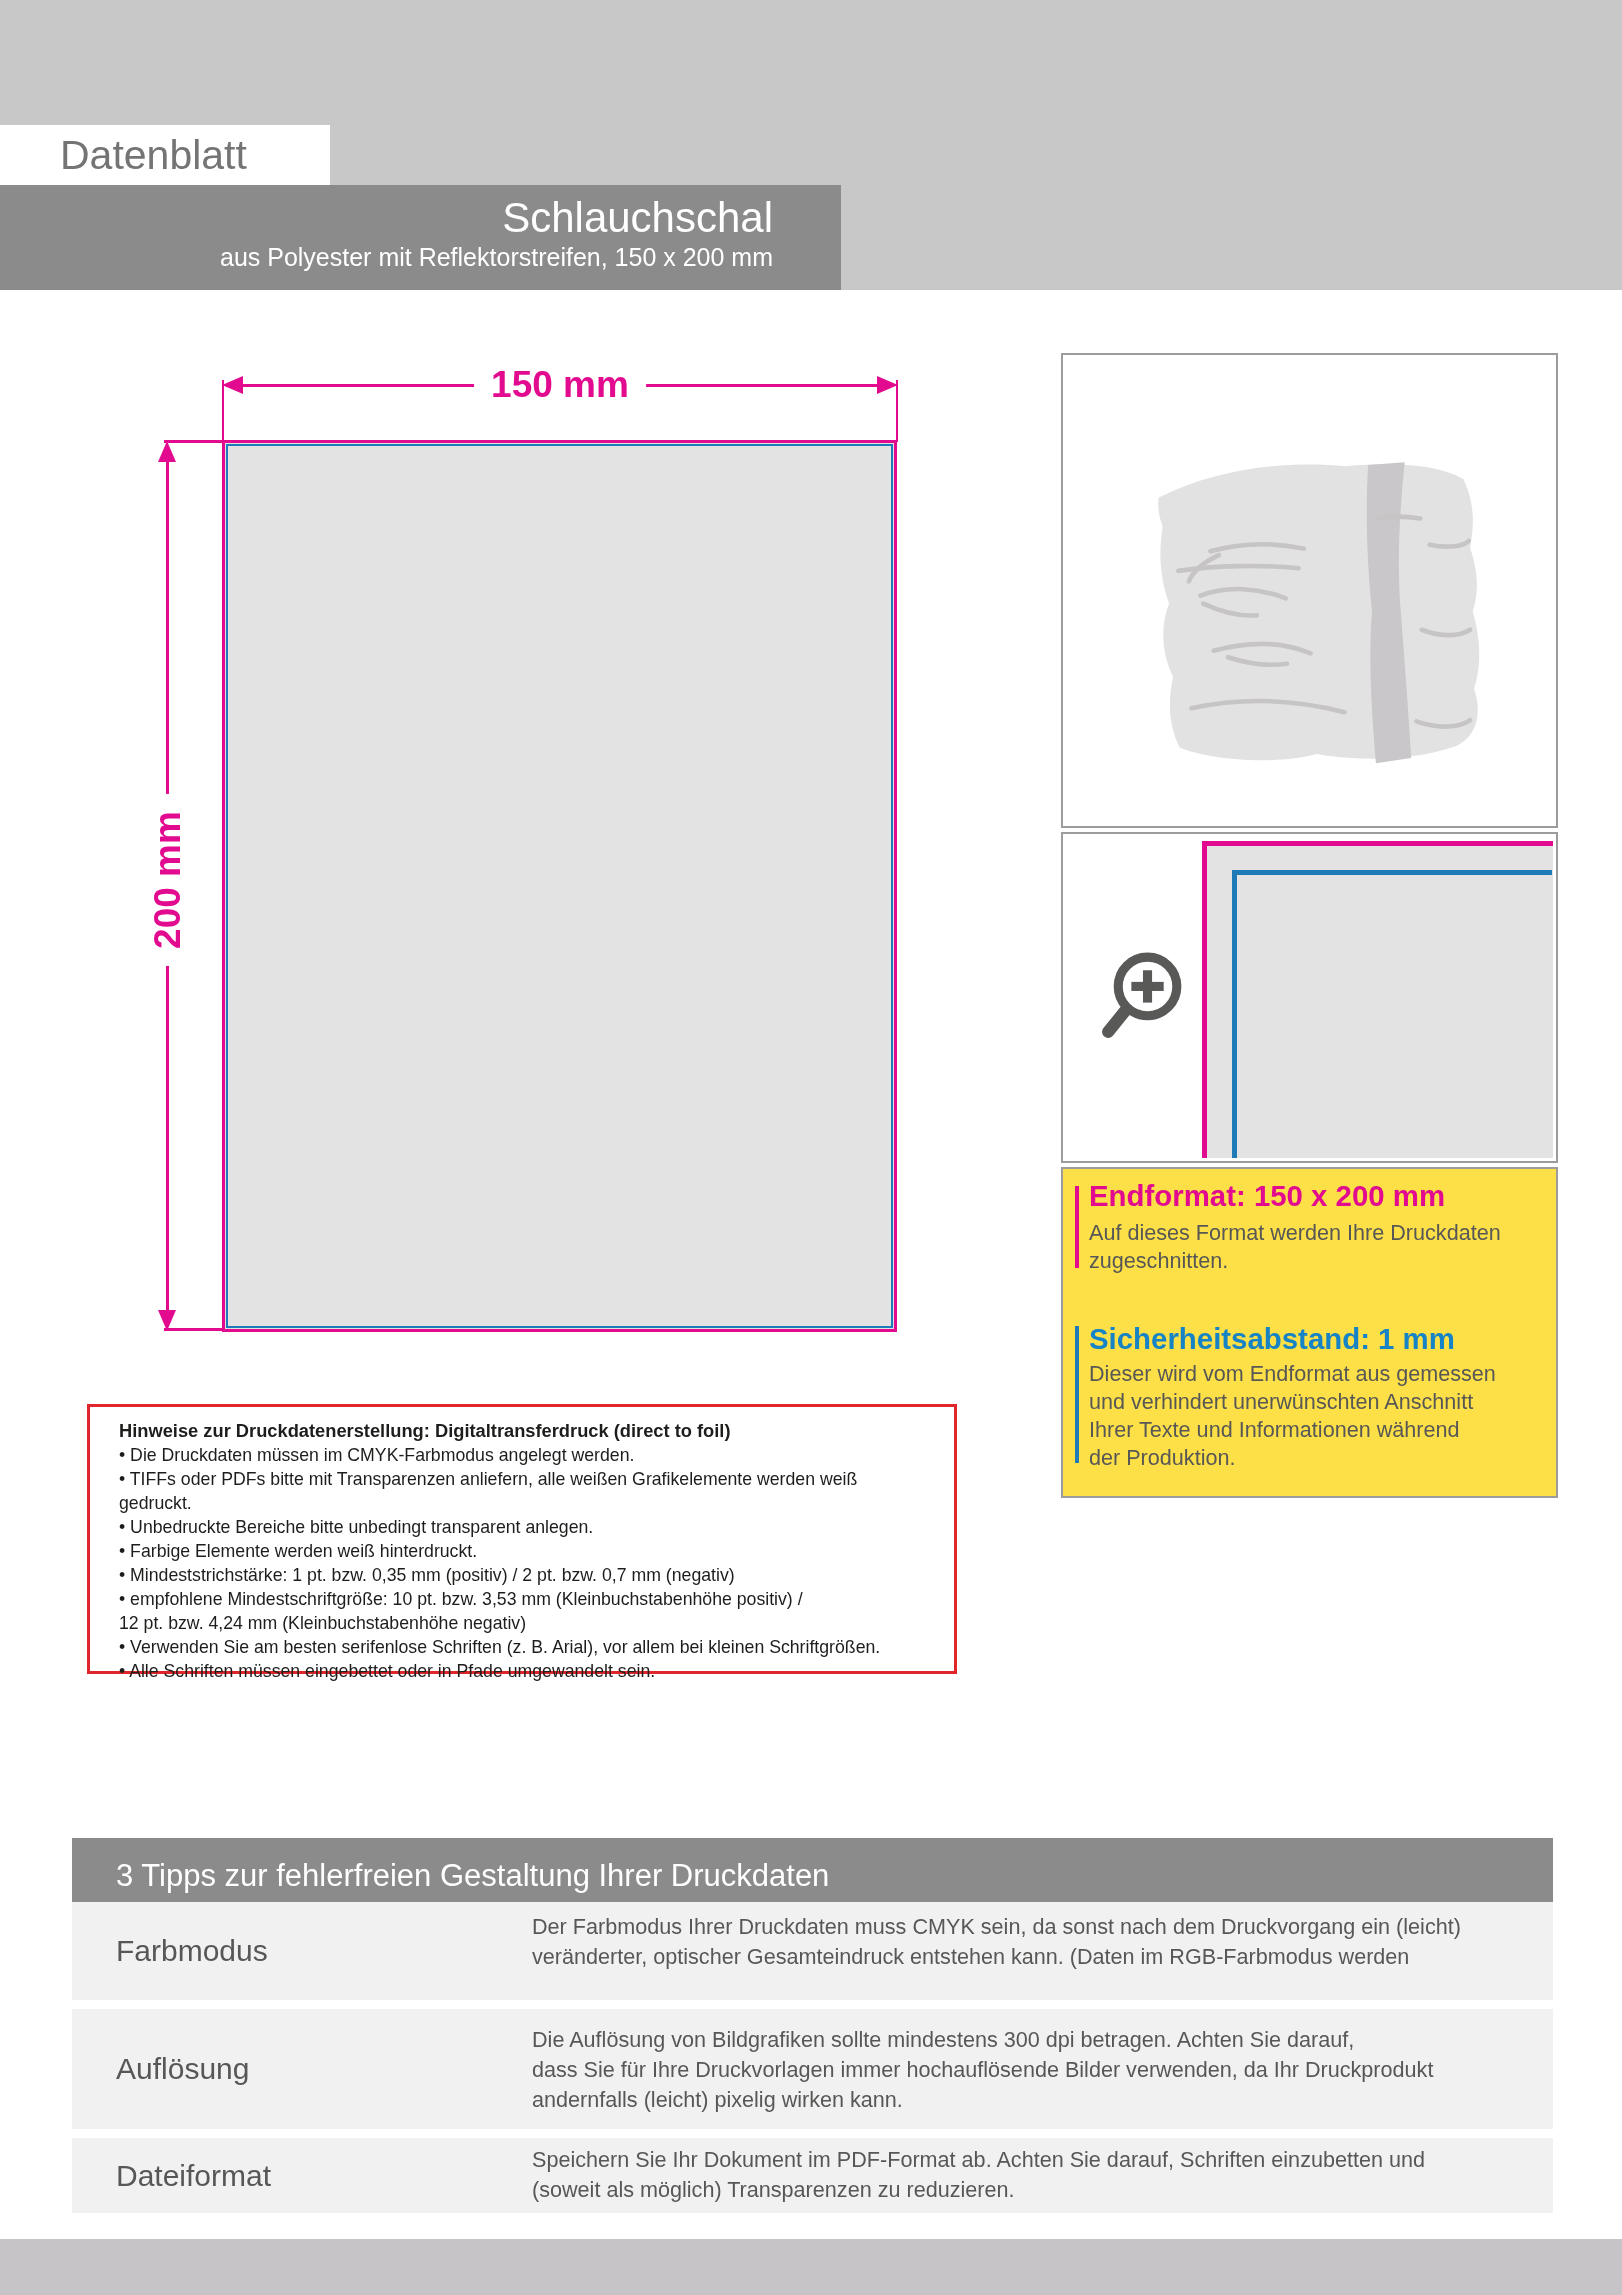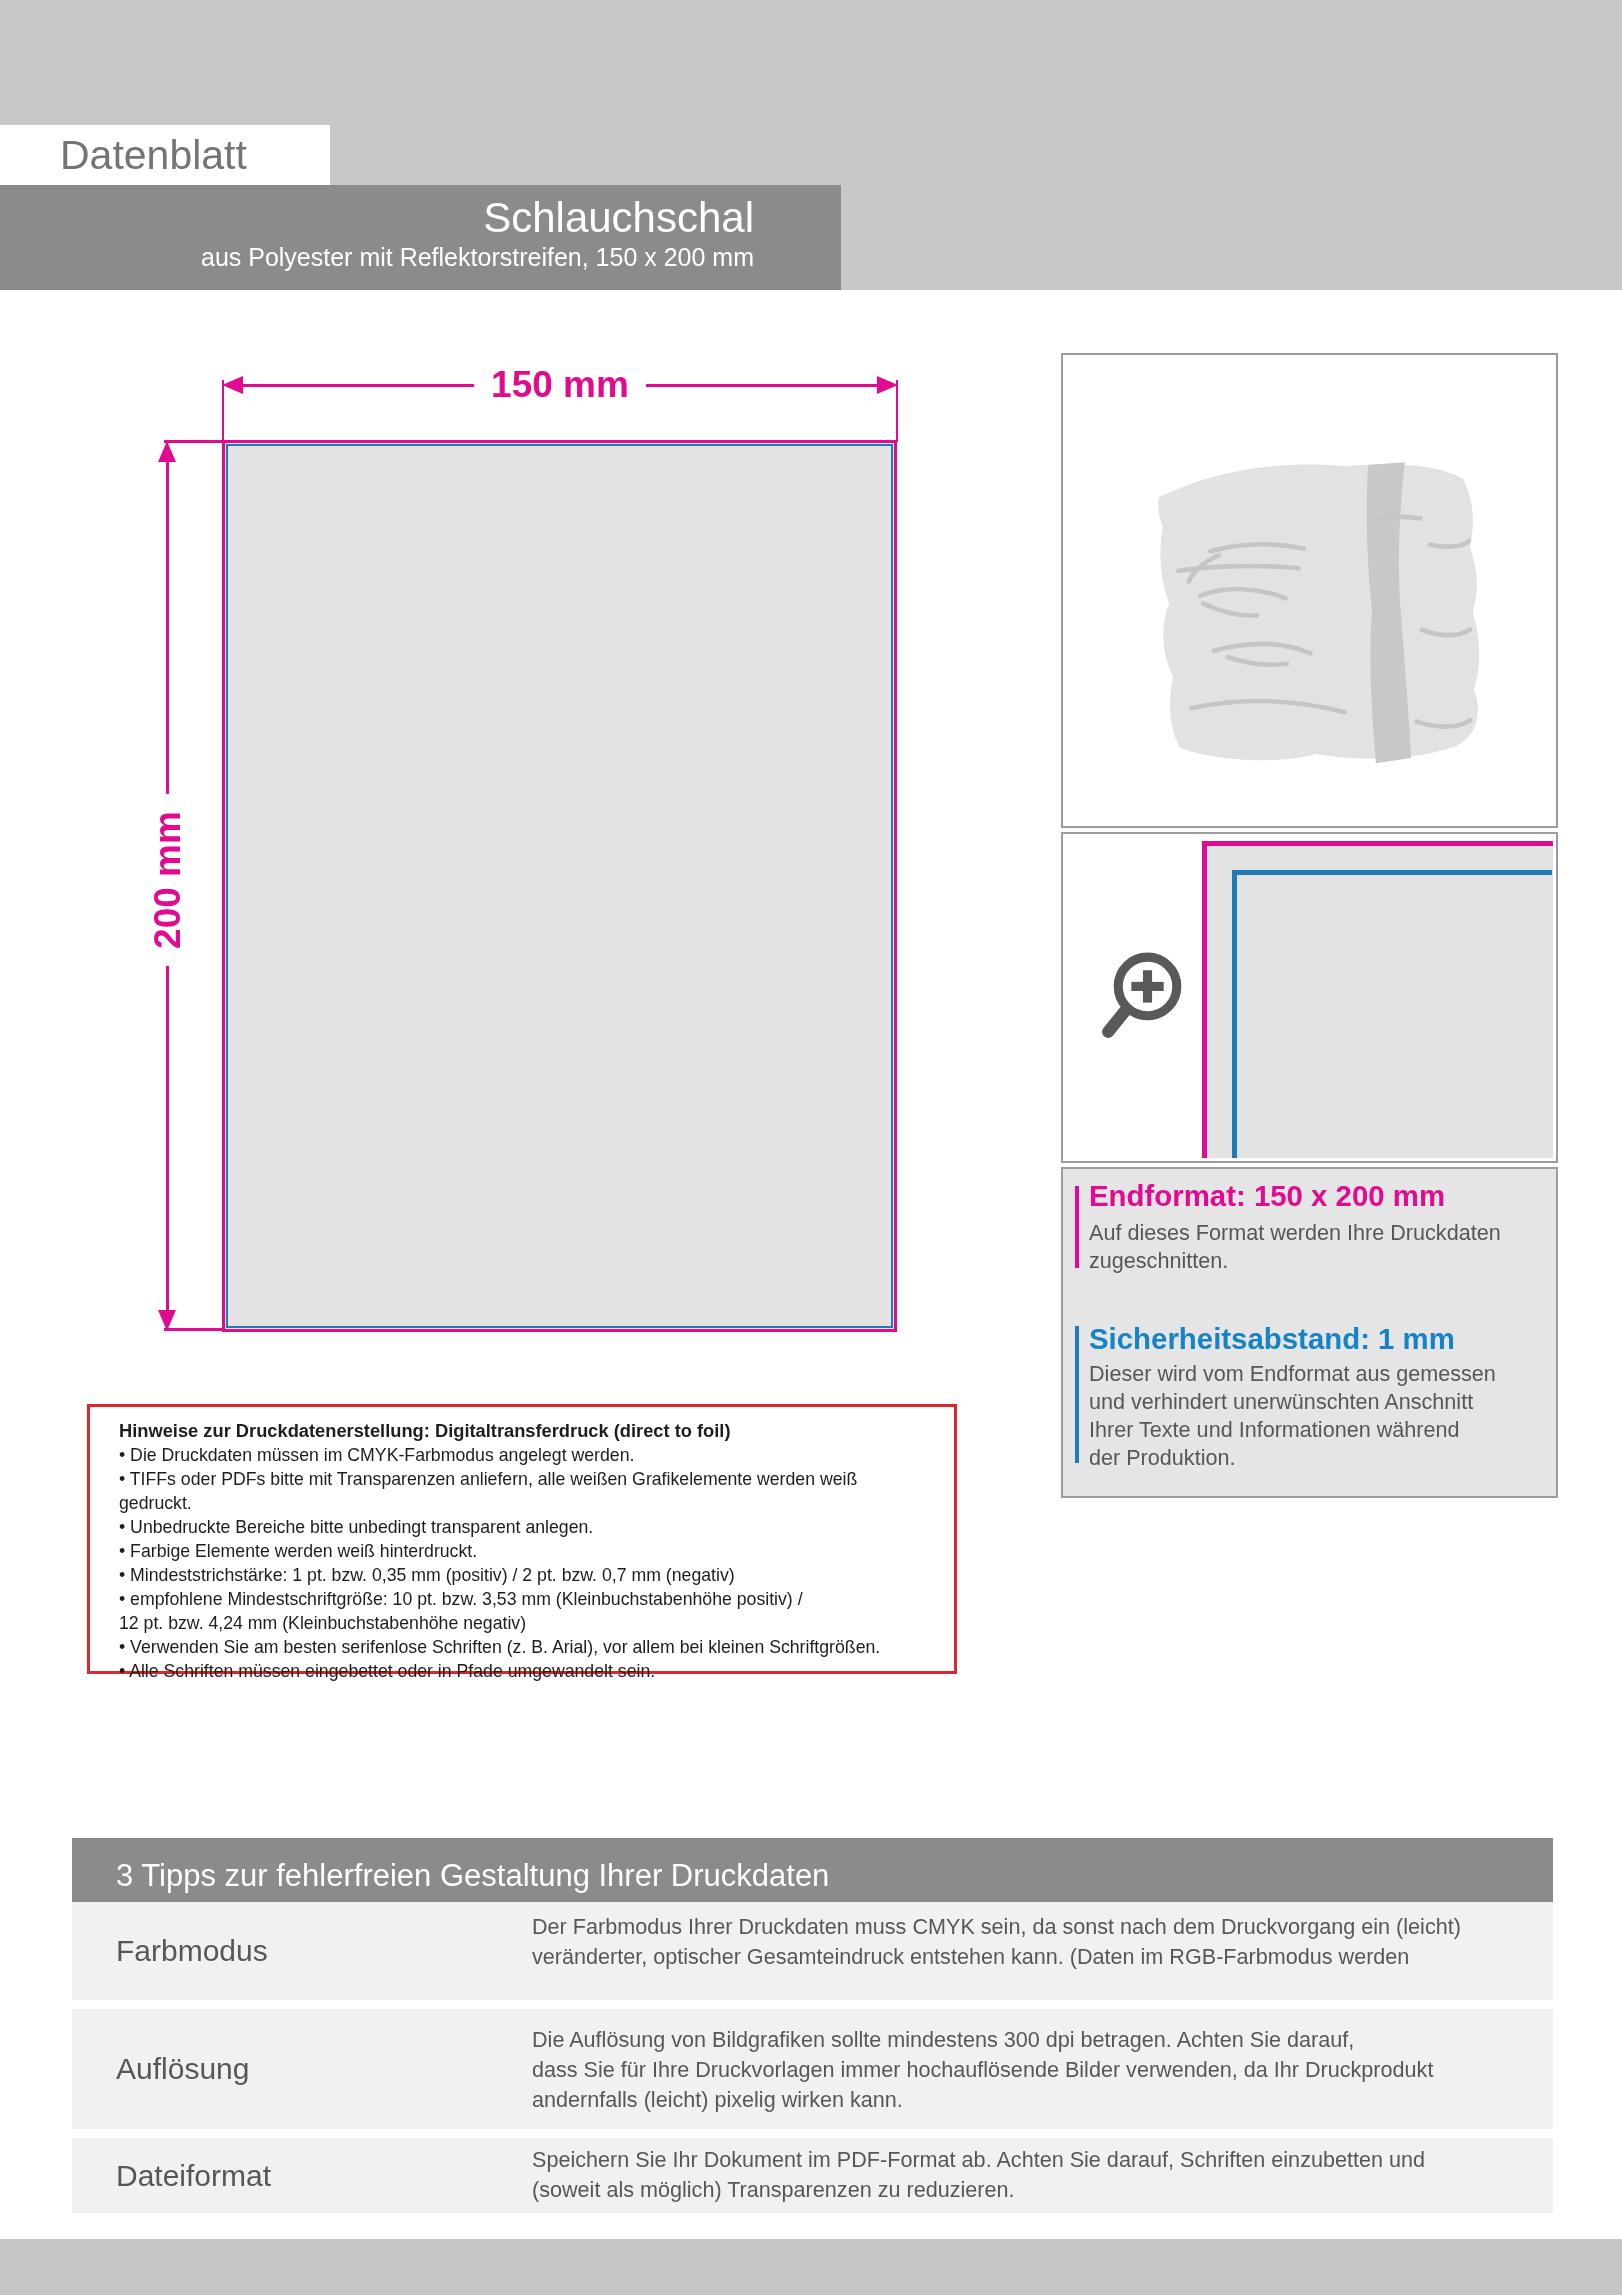--- a/index.html
+++ b/index.html
@@ -5,21 +5,21 @@
   * { margin:0; padding:0; box-sizing:border-box; }
   html,body { margin:0; padding:0; background:#ffffff; }
   #page {
     position:relative; width:1623px; height:2295px; background:#ffffff;
     font-family:"Liberation Sans", "DejaVu Sans", sans-serif; overflow:hidden;
   }
   
   .top-band { position:absolute; left:0; top:0; width:1623px; height:290px; background:#c9c8c8; }
   .datenblatt-box { position:absolute; left:0; top:125px; width:330px; height:76px; background:#ffffff; }
   .datenblatt-label { position:absolute; left:60px; top:0; line-height:60px; font-size:41px; color:#757474; }
-  .banner { position:absolute; left:0; top:185px; width:841px; height:105px; background:#8b8b8b; text-align:right; padding-right:87px; color:#ffffff; }
+  .banner { position:absolute; left:0; top:185px; width:841px; height:105px; background:#8b8b8b; text-align:right; padding-right:68px; color:#ffffff; }
   .banner-title { margin-top:9.2px; font-size:42px; line-height:47px; }
   .banner-subtitle { font-size:25px; line-height:33px; }
   
   .mag { background:#e20b90; }
   .dim-line-h { position:absolute; left:226px; top:384px; width:667px; height:3.3px; }
   .dim-ext-v { position:absolute; width:2px; height:62px; top:380px; }
   .arrow { position:absolute; width:0; height:0; }
   .arrow-left  { left:222px; top:376px; border-top:9.8px solid transparent; border-bottom:9.8px solid transparent; border-right:21px solid #e20b90; }
   .arrow-right { left:877px; top:376px; border-top:9.8px solid transparent; border-bottom:9.8px solid transparent; border-left:21px solid #e20b90; }
   .arrow-up    { left:158px; top:441px; border-left:9.8px solid transparent; border-right:9.8px solid transparent; border-bottom:21px solid #e20b90; }
@@ -40,21 +40,21 @@
   .side-box { position:absolute; left:1061px; width:497px; background:#ffffff; border:2px solid #9d9c9c; }
   .product-box { top:353px; height:475px; }
   .zoom-box { top:832px; height:331px; overflow:hidden; }
   .zoom-gray { position:absolute; left:144px; top:11.8px; width:346px; height:312px; background:#e4e3e3; }
   .zoom-mag-v { position:absolute; left:139px; top:6.5px; width:5.2px; height:317px; }
   .zoom-mag-h { position:absolute; left:139px; top:6.5px; width:351px; height:5.2px; }
   .zoom-blue { background:#1f7ab8; }
   .zoom-blue-v { position:absolute; left:169px; top:36px; width:5.2px; height:288px; }
   .zoom-blue-h { position:absolute; left:169px; top:36px; width:320px; height:5.2px; }
   .magnifier { position:absolute; left:31px; top:108px; }
-  .info-box { top:1167px; height:331px; background:#e5e5e5; }
+  .info-box { top:1167px; height:331px; background:#fde047; }
   .info-bar { position:absolute; left:12.4px; width:3.9px; }
   .bar-endformat { top:17px; height:82px; background:#e20b90; }
   .bar-safety { top:157px; height:137px; background:#1f7ab8; }
   .info-head { position:absolute; left:26px; font-size:29.4px; font-weight:bold; line-height:35px; white-space:nowrap; }
   .head-endformat { top:9.2px; color:#e20b90; }
   .head-safety { top:152px; color:#1583c5; }
   .info-body { position:absolute; left:26px; font-size:21.6px; line-height:28px; color:#575756; white-space:nowrap; }
   .body-endformat { top:50px; }
   .body-safety { top:191px; }
   

